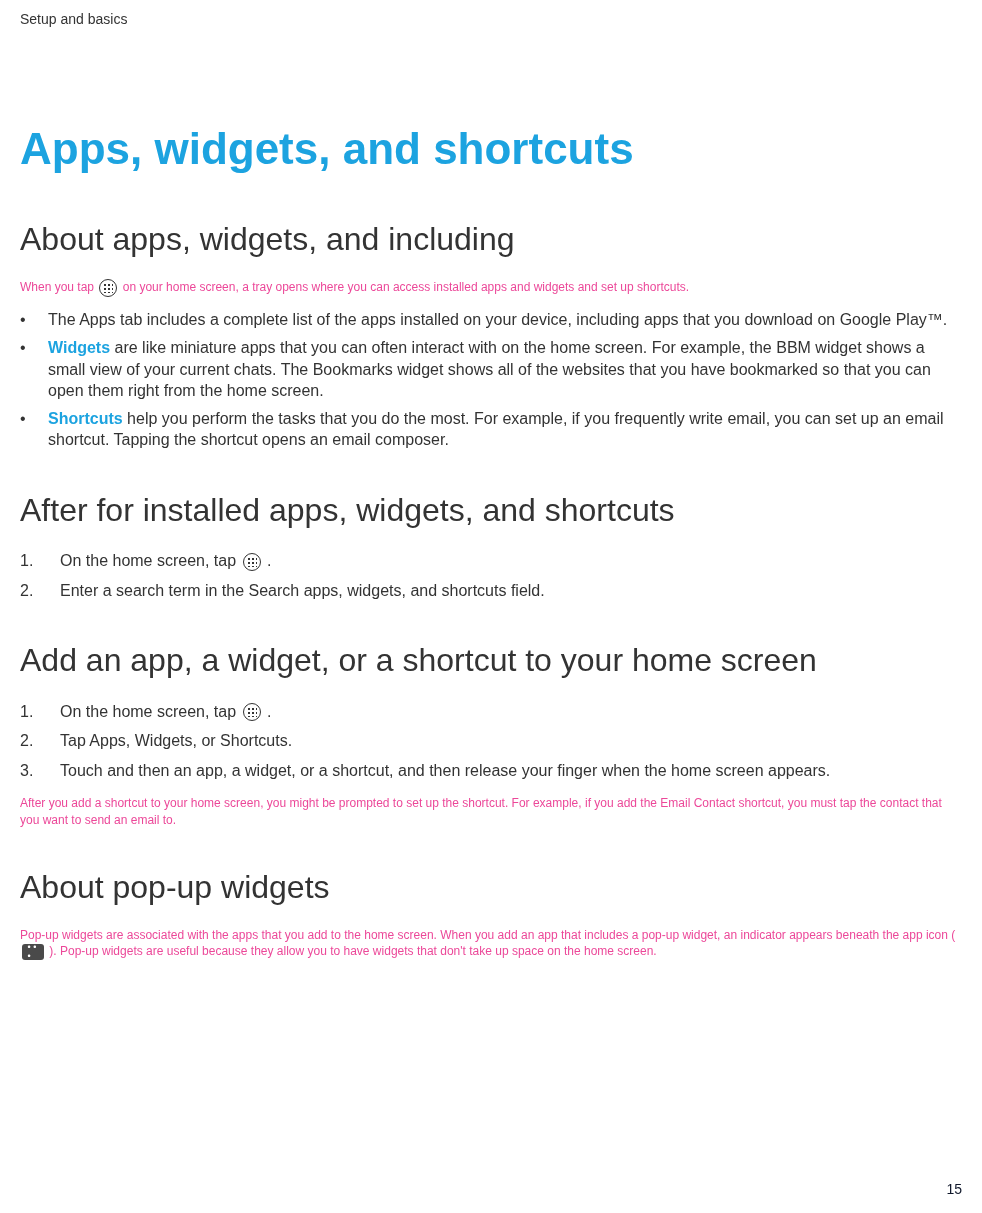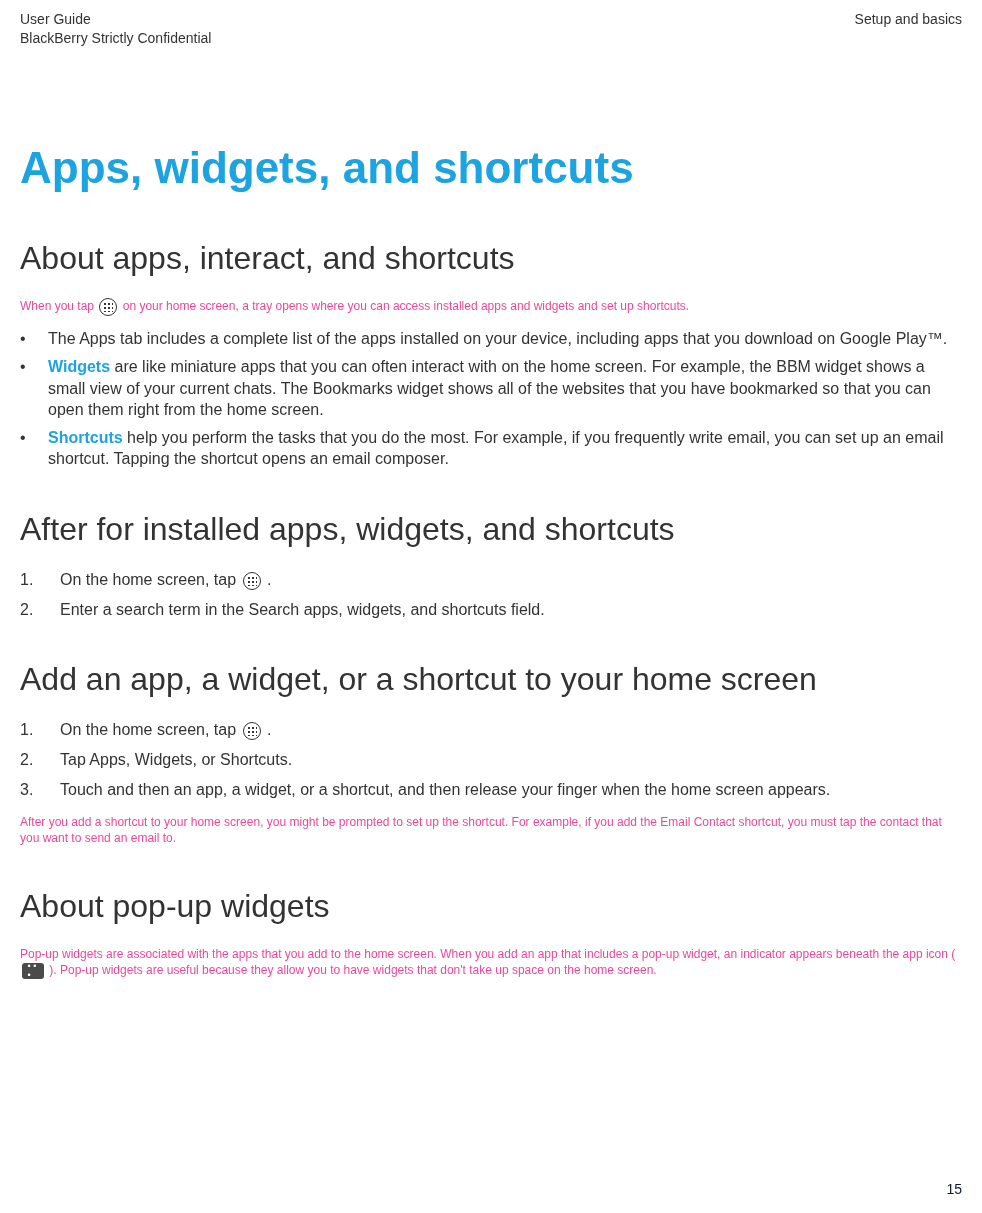--- a/index.html
+++ b/index.html
@@ -130,30 +130,26 @@
     bottom: 14px;
     right: 20px;
     font-size: 14px;
     color: #0f172a;
   }
 </style>
 </head>
 <body>
 
 <div class="header-row">
-  <div>
-    <div>User Guide</div>
-    <div class="header-sub">BlackBerry Strictly Confidential</div>
-  </div>
   <div>Setup and basics</div>
 </div>
 
 <h1 class="main-title">Apps, widgets, and shortcuts</h1>
 
-<h2 class="section-title">About apps, interact, and shortcuts</h2>
+<h2 class="section-title">About apps, widgets, and including</h2>
 <p class="body-text">
   <span>When you tap </span>
   <span class="apps-icon"></span>
   <span> on your home screen, a tray opens where you can access installed apps and widgets and set up shortcuts.</span>
 </p>
 
 <ul class="bullet-list">
   <li>
     <span class="bullet">•</span>
     <span class="li-content">

